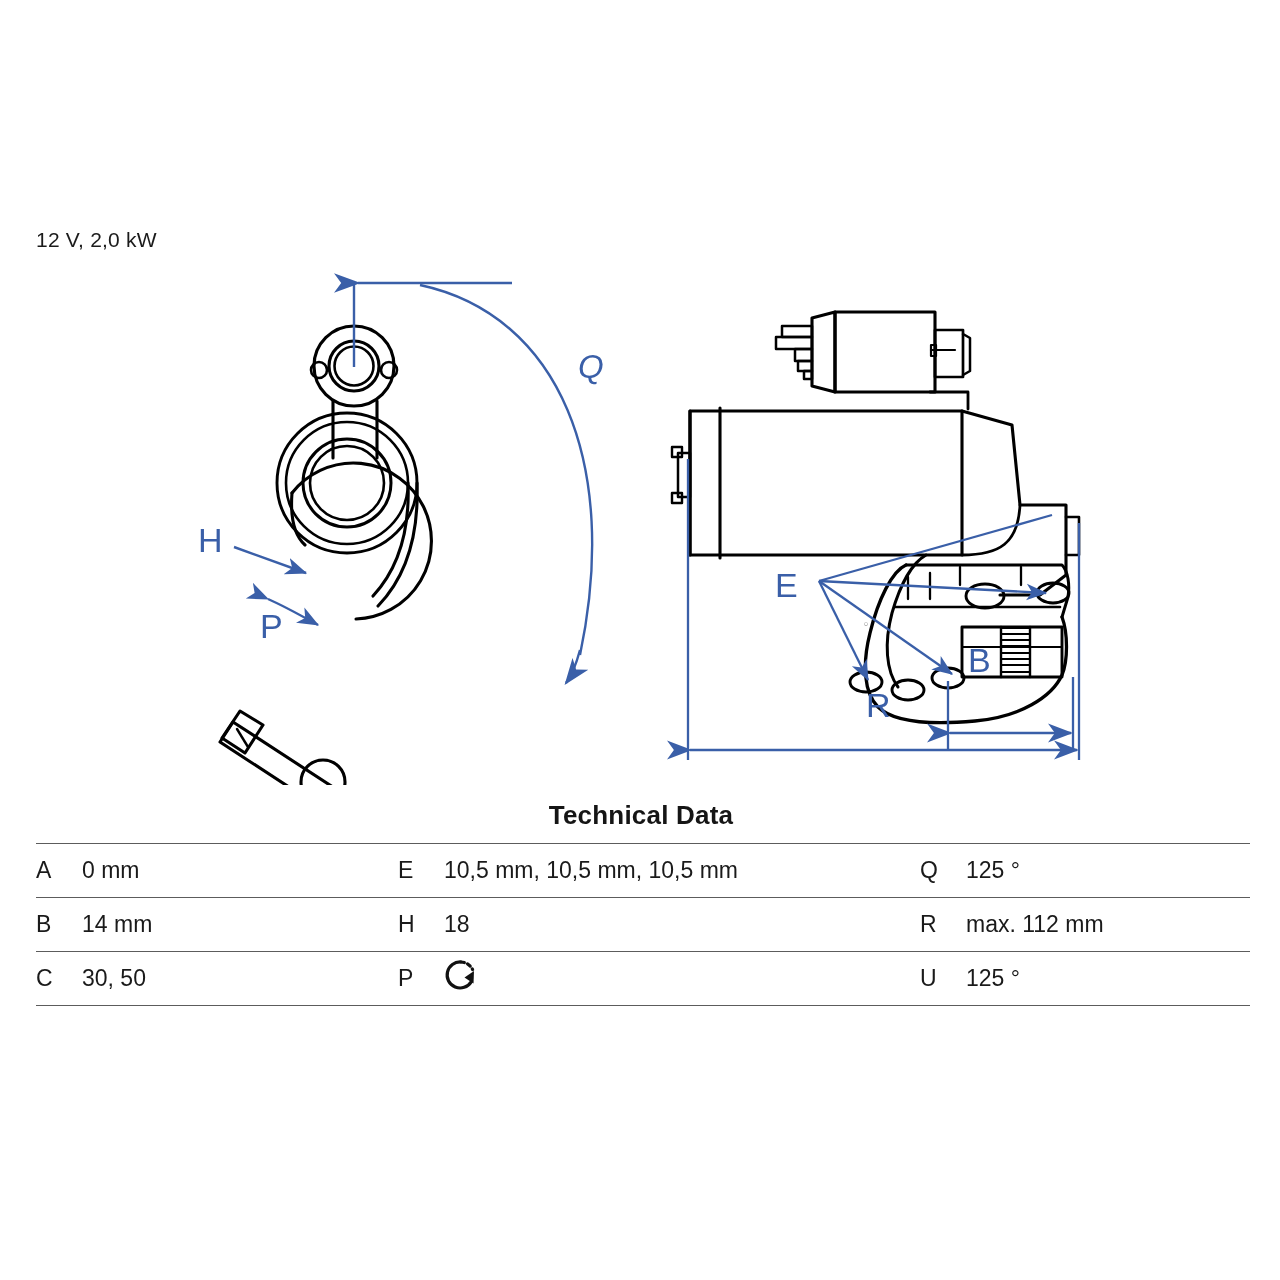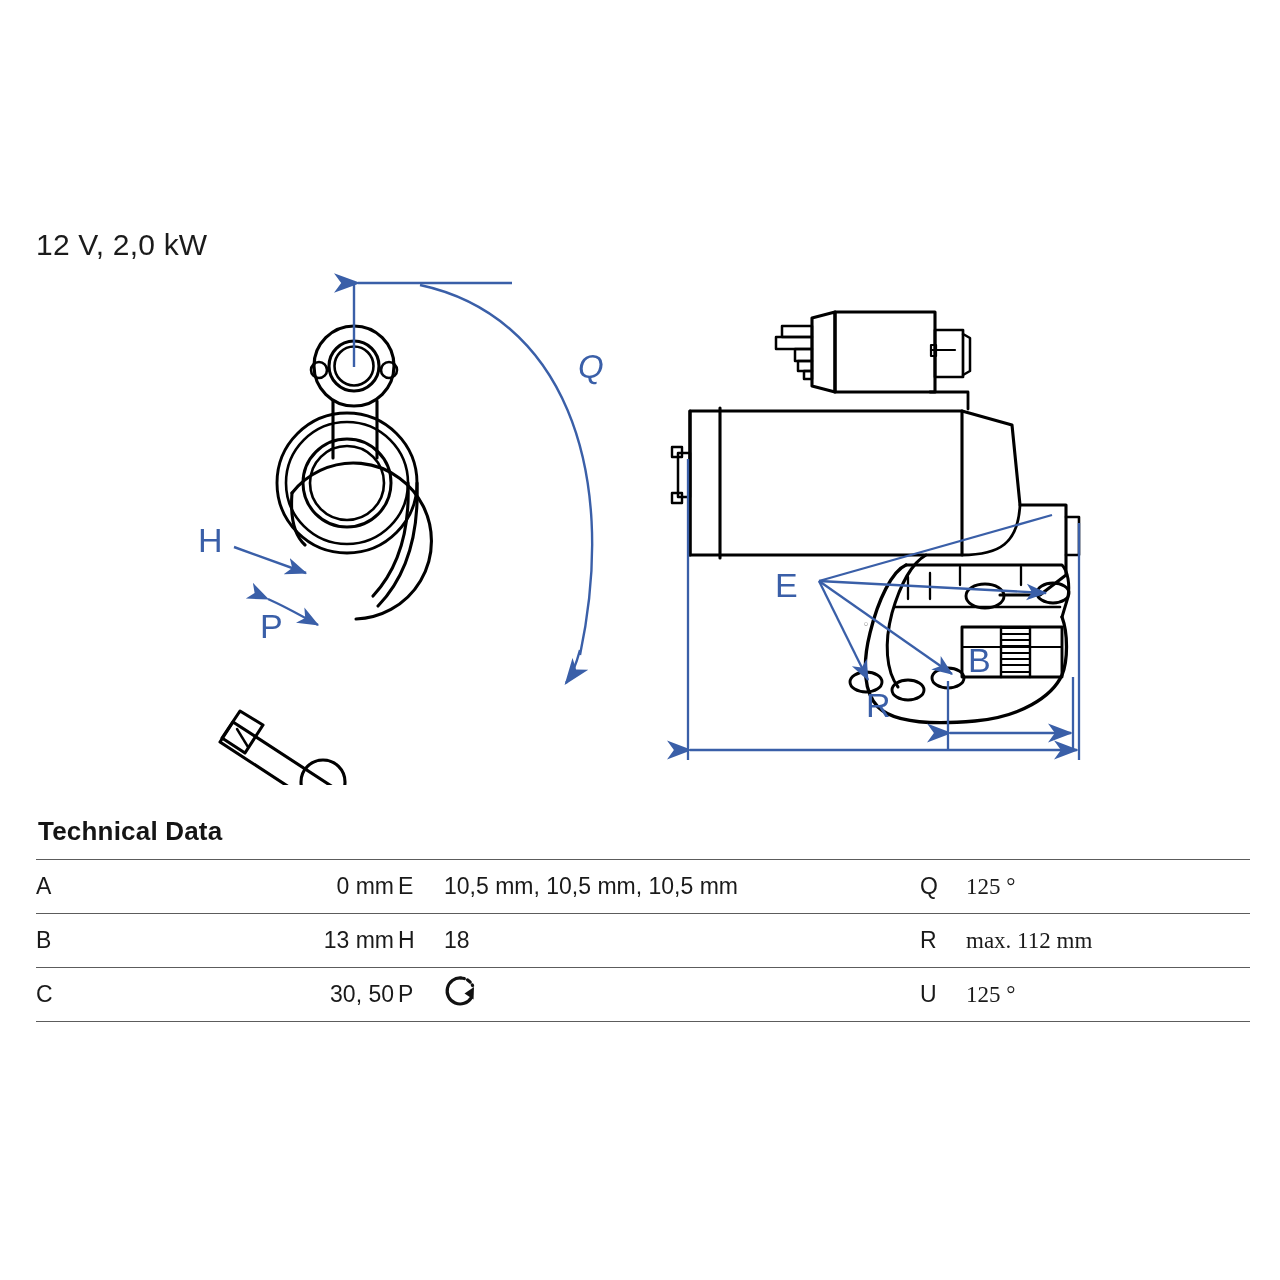--- a/index.html
+++ b/index.html
@@ -14,21 +14,21 @@
     font-family: "Liberation Sans", sans-serif;
     color: #1a1a1a;
     overflow: hidden;
   }
 
   
   #spec-title {
     position: absolute;
     left: 36px;
     top: 228px;
-    font-size: 30px;
+    font-size: 21px;
     font-weight: 400;
     letter-spacing: .2px;
     color: #1b1b1b;
     white-space: nowrap;
   }
 
   
   #drawings {
     position: absolute;
     left: 0;
@@ -42,22 +42,23 @@
   #tech-section {
     position: absolute;
     left: 36px;
     top: 800px;
     width: 1208px;
   }
   #tech-heading {
     font-size: 26px;
     font-weight: bold;
     color: #151515;
-    margin: 16px 0 12px 2px;
+    margin: 0 0 12px 2px;
     letter-spacing: .2px;
+    text-align: center;
   }
   table#tech-table {
     border-collapse: collapse;
     width: 1208px;
     table-layout: fixed;
   }
   table#tech-table tr { height: 54px; }
   table#tech-table td {
     font-size: 23px;
     color: #1a1a1a;
@@ -73,23 +74,23 @@
     width: 46px;
     text-align: left;
     padding-left: 12px;
     background: #ffffff;
   }
   td.val {
     background: #d9d9d9;
     padding-left: 14px;
     white-space: nowrap;
   }
-  td.val.c1 { width: 312px; text-align: right; }
+  td.val.c1 { width: 312px; }
   td.val.c2 { width: 472px; }
-  td.val.c3 { width: 284px; font-family: Liberation Serif, serif; }
+  td.val.c3 { width: 284px; }
   td.key.k2, td.key.k3 { padding-left: 16px; }
   td.spacer { width: 4px; background:#ffffff; }
 
   .rot-icon { display: inline-block; vertical-align: middle; margin-top: -2px; }
 </style>
 </head>
 <body>
 
 <div id="spec-title">12 V, 2,0 kW</div>
 
@@ -272,21 +273,21 @@
         <td class="spacer"></td>
         <td class="key k2">E</td>
         <td class="val c2">10,5 mm, 10,5 mm, 10,5 mm</td>
         <td class="spacer"></td>
         <td class="key k3">Q</td>
         <td class="val c3">125 °</td>
       </tr>
 
       <tr>
         <td class="key">B</td>
-        <td class="val c1">13 mm</td>
+        <td class="val c1">14 mm</td>
         <td class="spacer"></td>
         <td class="key k2">H</td>
         <td class="val c2">18</td>
         <td class="spacer"></td>
         <td class="key k3">R</td>
         <td class="val c3">max. 112 mm</td>
       </tr>
 
       <tr>
         <td class="key">C</td>

